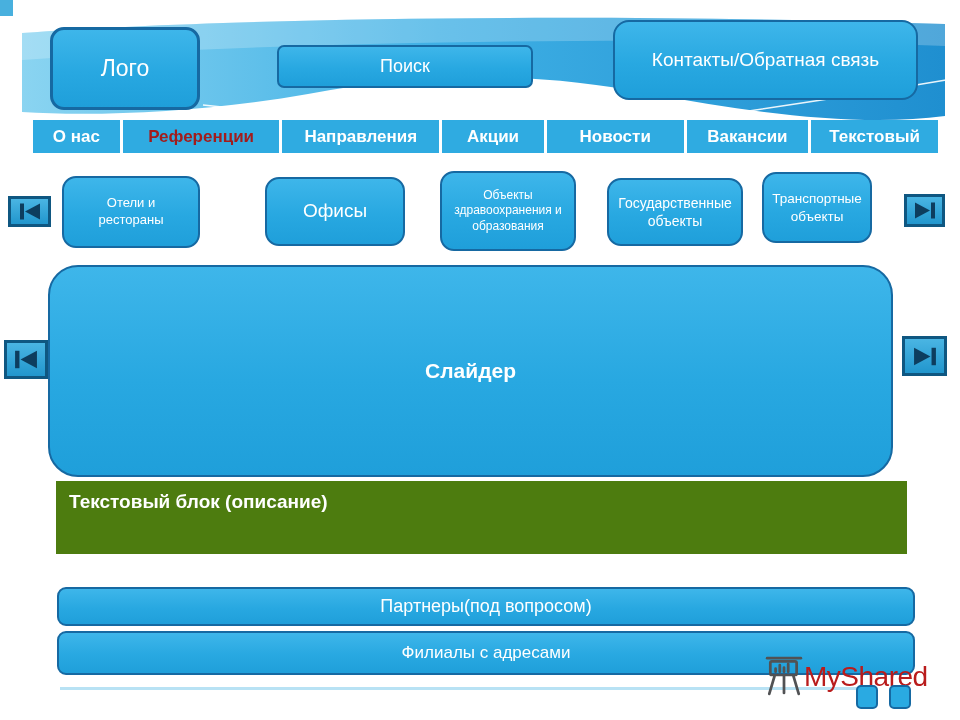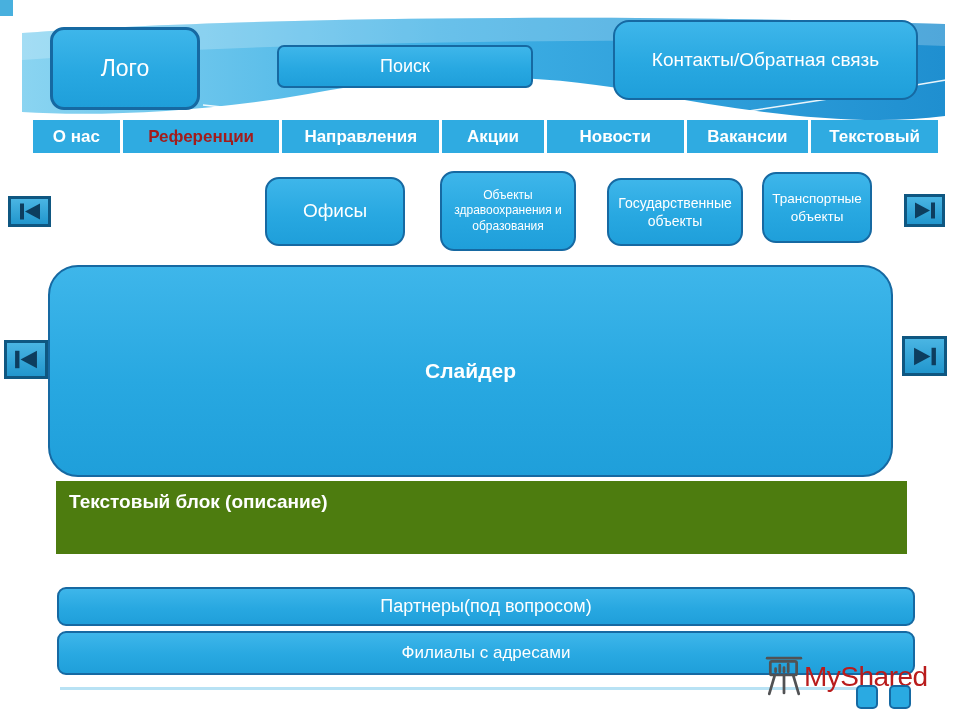--- a/index.html
+++ b/index.html
@@ -131,20 +131,23 @@
       <polygon points="21,0.5 21,16.5 6,8.5" fill="#0d3d5e"></polygon>
     </svg>
   </button>
   <button class="arrow-btn cat-next">
     <svg width="22" height="17" viewBox="0 0 22 17">
       <polygon points="1,0.5 1,16.5 16,8.5" fill="#0d3d5e"></polygon>
       <rect x="17" y="0.5" width="4" height="16" fill="#0d3d5e"></rect>
     </svg>
   </button>
 
+  <div class="bluebox cat cat1">
+    <span>Отели и рестораны</span>
+  </div>
   <div class="bluebox cat cat2">
     <span>Офисы</span>
   </div>
   <div class="bluebox cat cat3">
     <span>Объекты здравоохранения и образования</span>
   </div>
   <div class="bluebox cat cat4">
     <span>Государственные объекты</span>
   </div>
   <div class="bluebox cat cat5">

